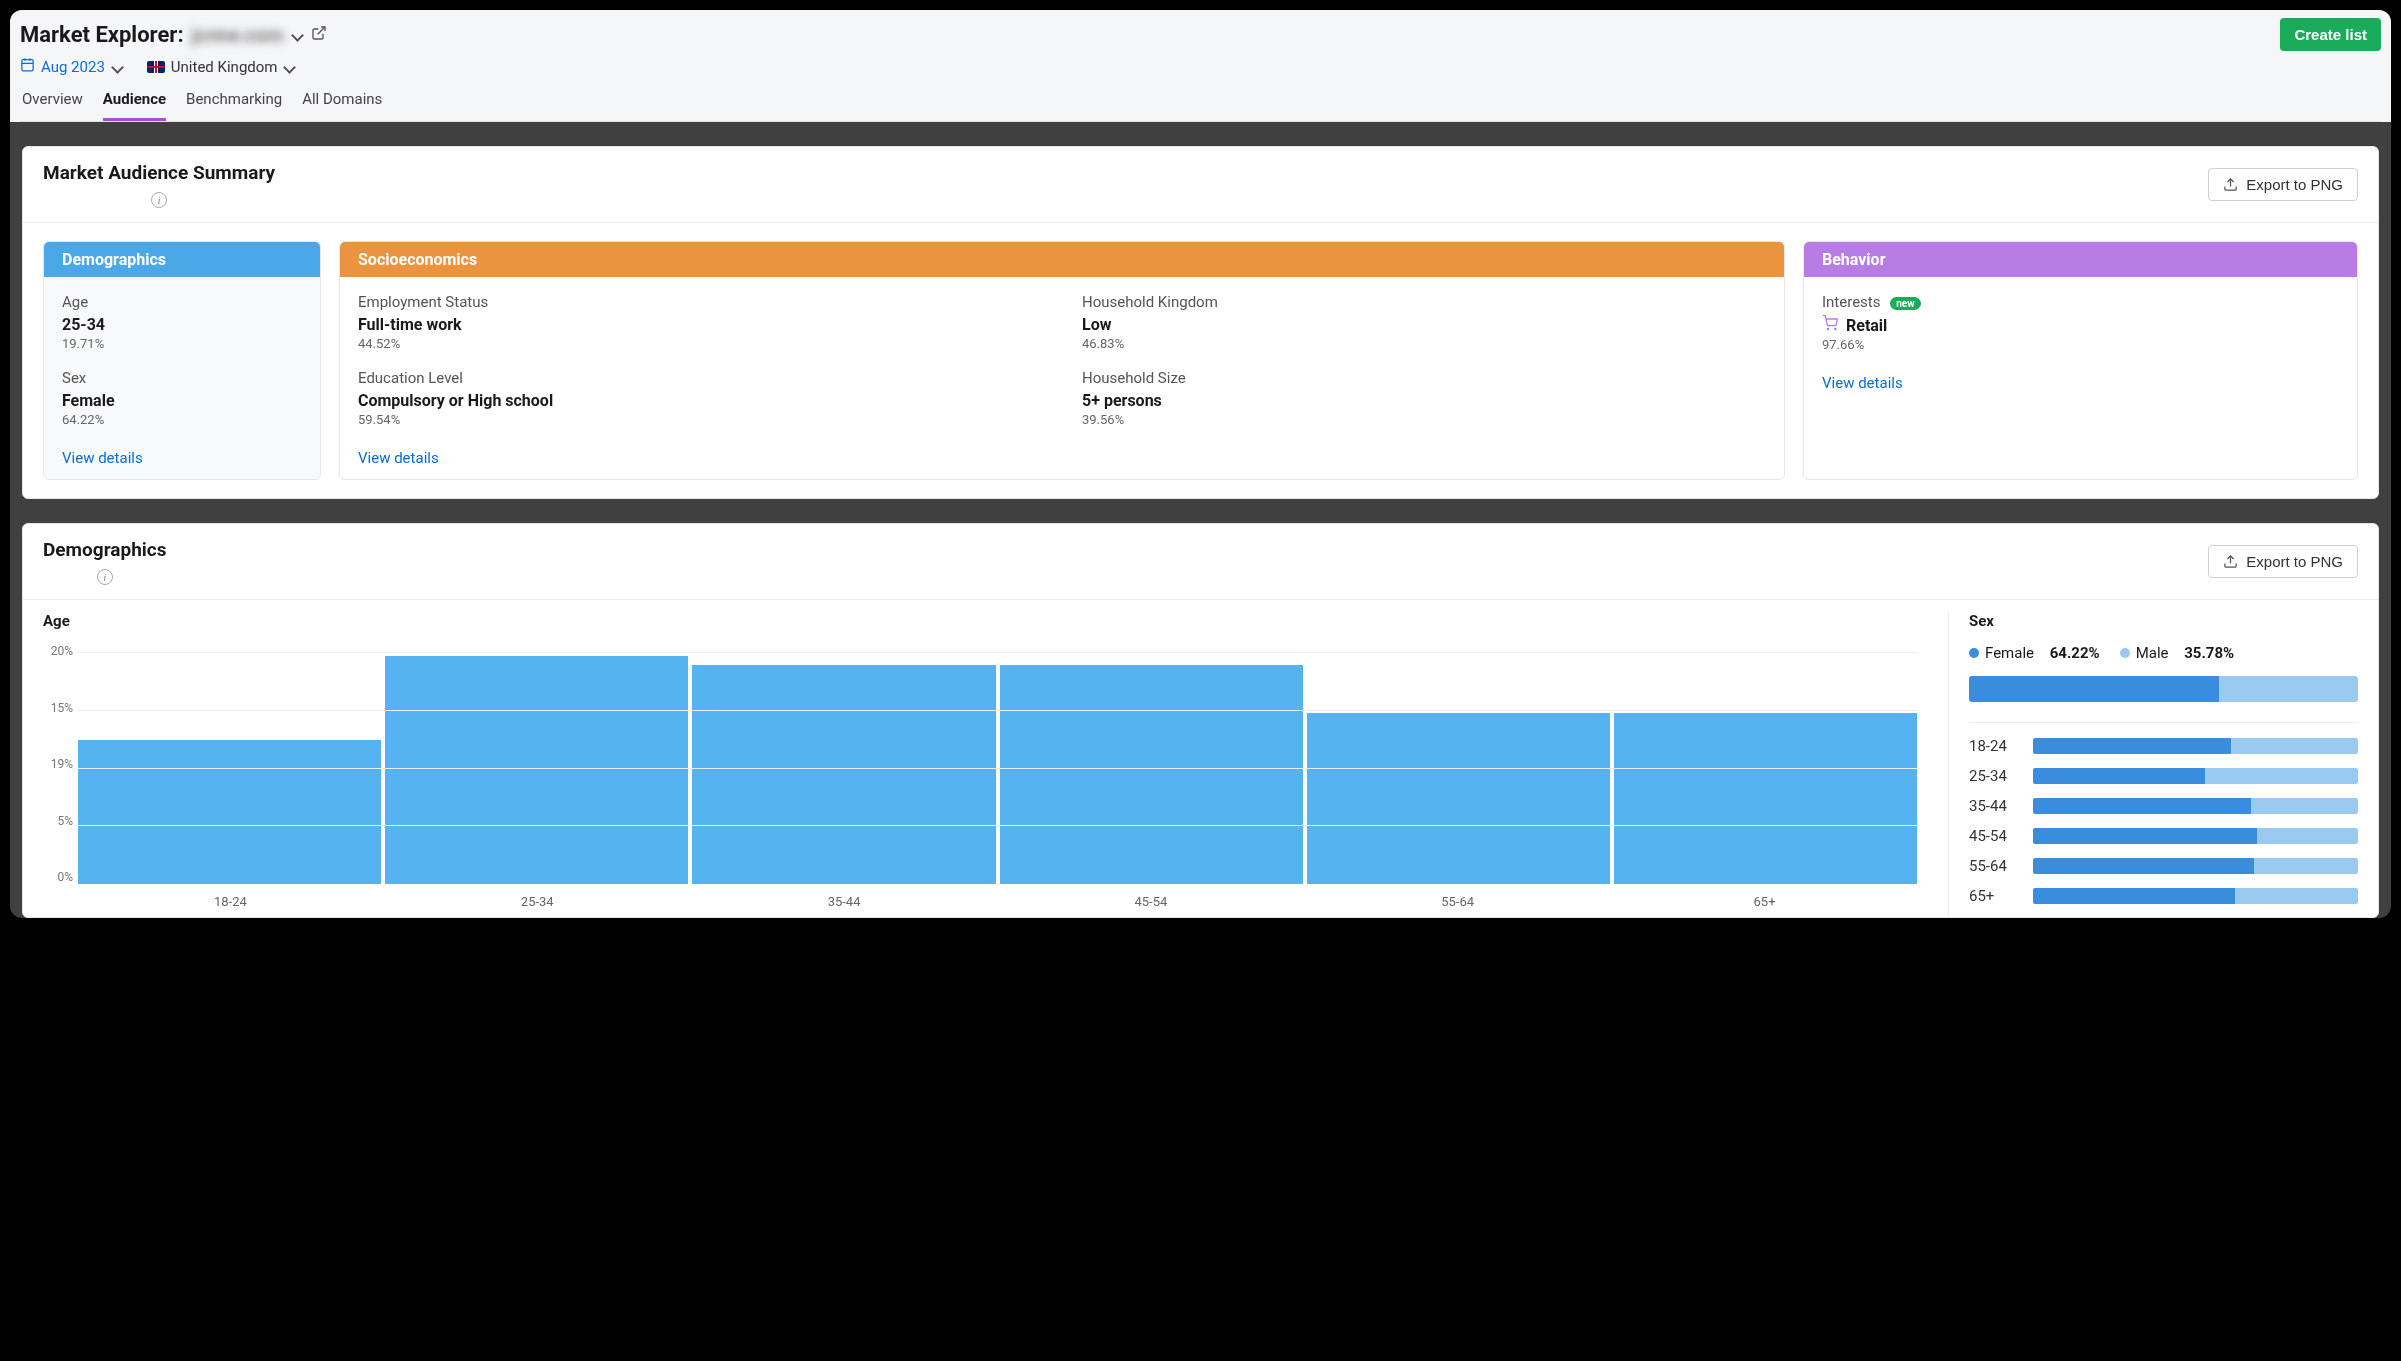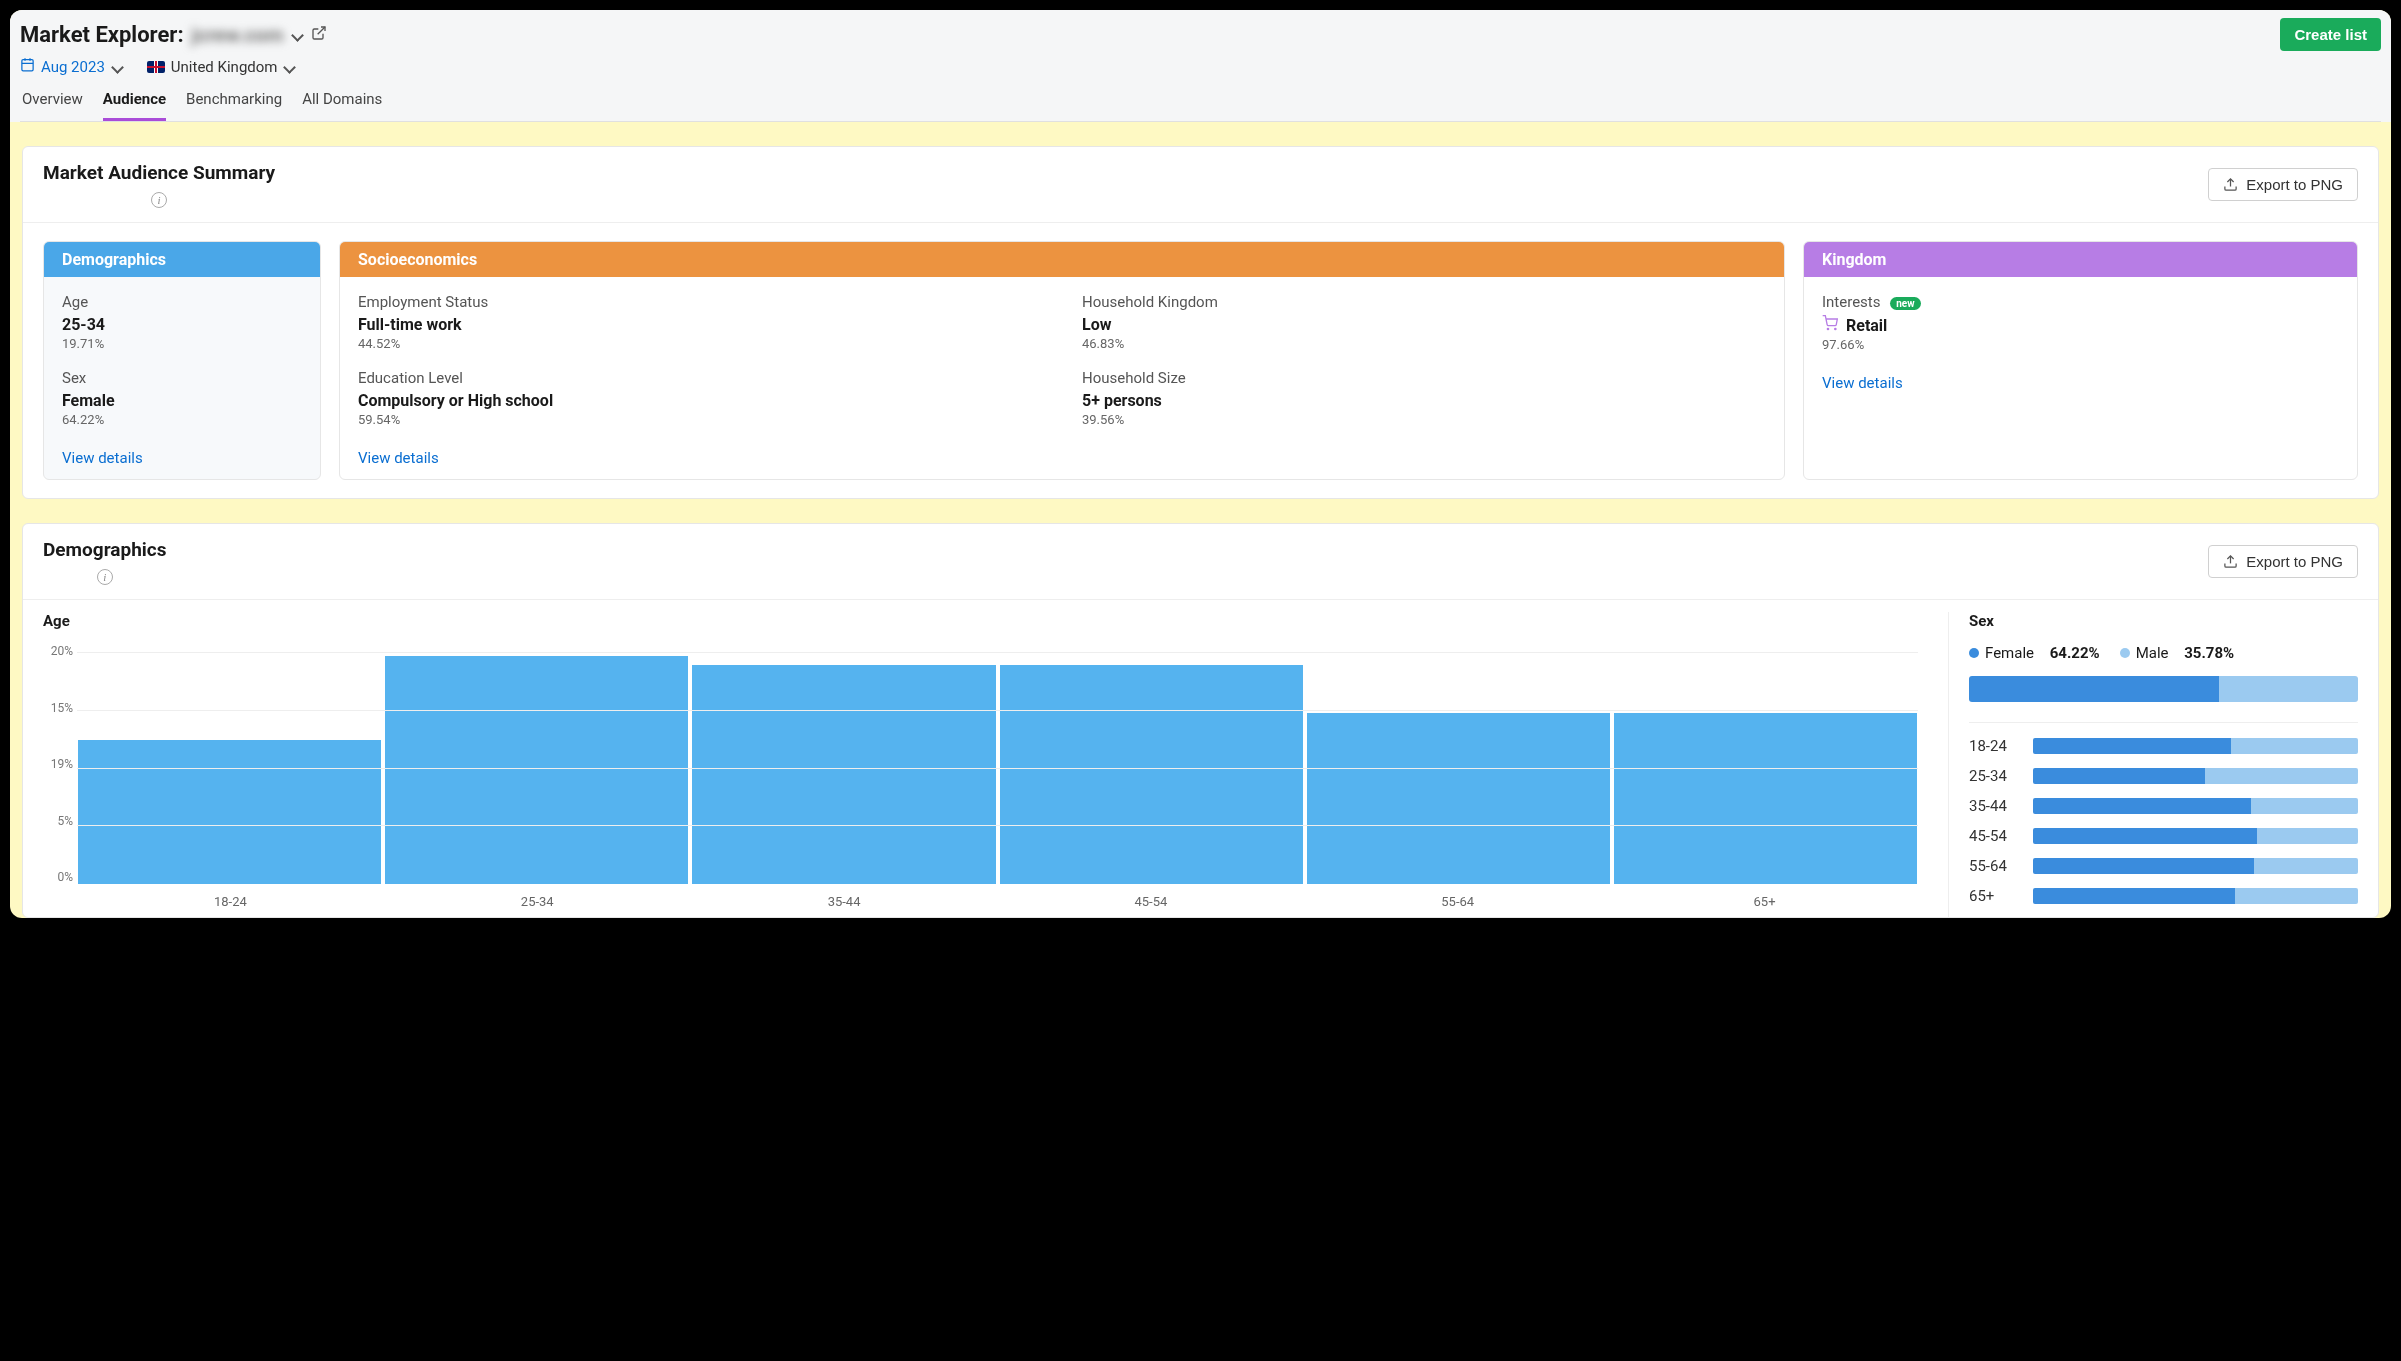--- a/index.html
+++ b/index.html
@@ -3,21 +3,21 @@
 <meta charset="utf-8">
 <style>
   * { box-sizing: border-box; margin: 0; padding: 0; }
   body {
     font-family: -apple-system, BlinkMacSystemFont, "Segoe UI", Roboto, Helvetica, Arial, sans-serif;
     background: #000;
     color: #1a1a1a;
     font-size: 15px;
   }
   .frame {
-    background:#fef9c3;
+    background:#404040;
     margin:10px;
     border-radius:12px;
     overflow:hidden;
     width: calc(100% - 20px);
     min-height: 820px;
   }
   .topbar {
     padding: 8px 10px 0 10px;
     background:#f5f6f7;
   }
@@ -363,21 +363,21 @@
          <div class="stat-value">5+ persons</div>
          <div class="stat-pct">39.56%</div>
         </div>
       </div>
      </div>
      <div class="view-link">View details</div>
     </div>
    </div>
 
    <div class="card card-behav">
-    <div class="card-header hdr-purple">Kingdom</div>
+    <div class="card-header hdr-purple">Behavior</div>
     <div class="card-body">
       <div>
         <div class="stat-label">
           <span>Interests</span>
           <span class="badge-new">new</span>
         </div>
         <div class="stat-value">
           <span class="cart-icon">
             <svg viewBox="0 0 24 24">
                     <circle cx="9" cy="21" r="1"></circle>

